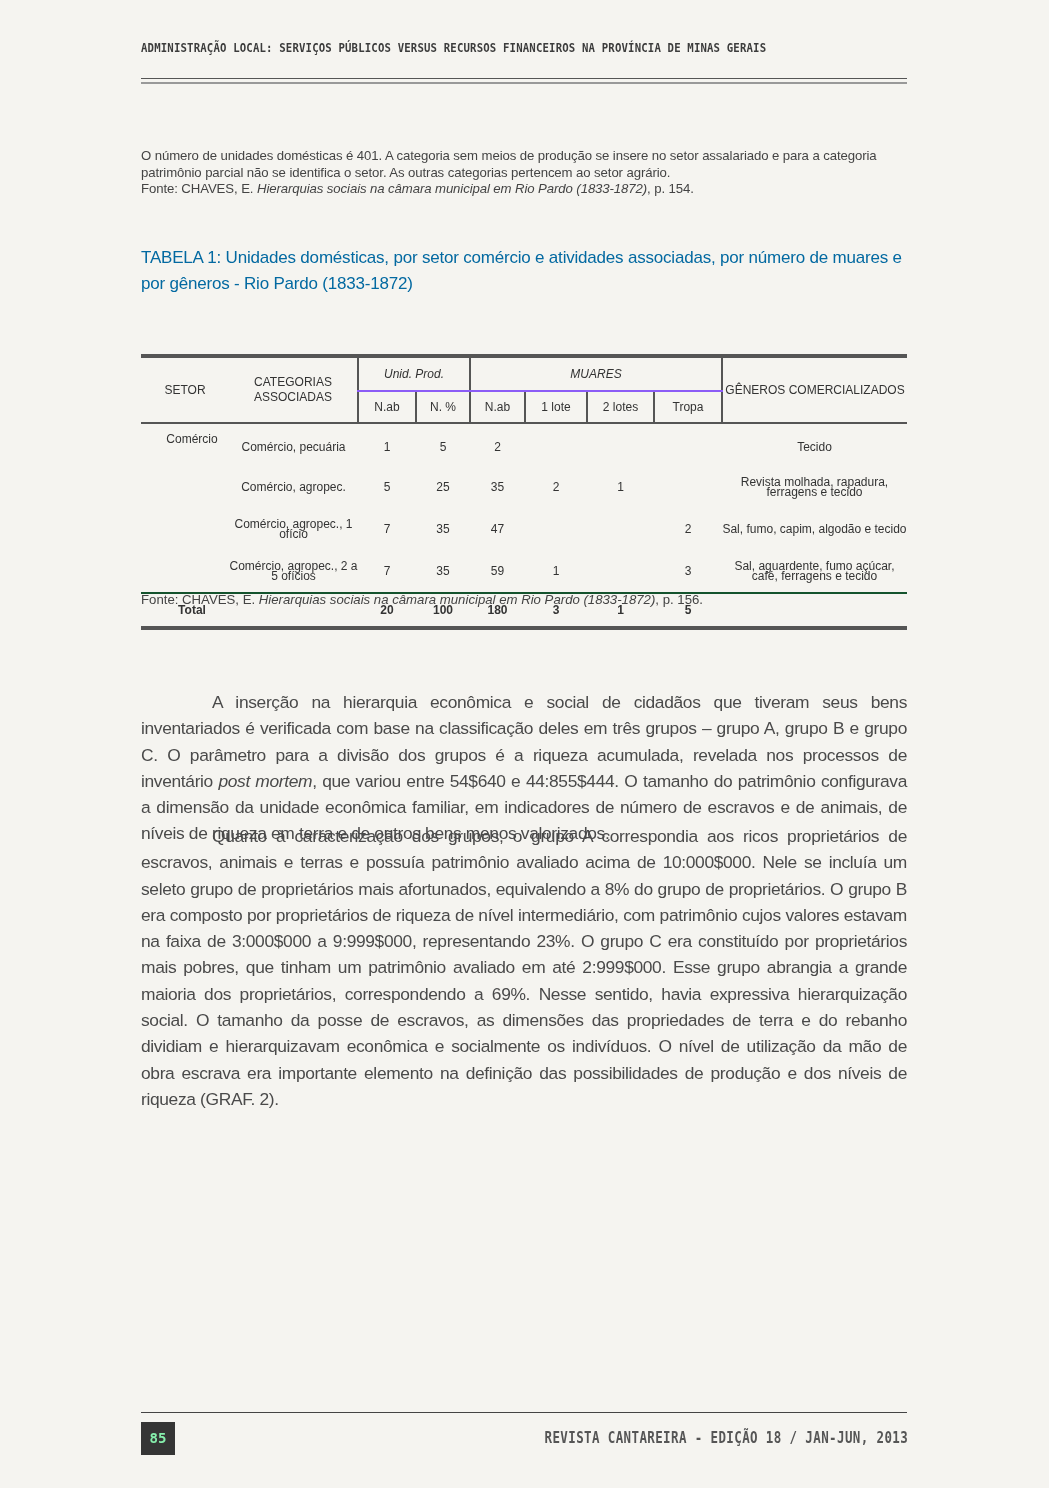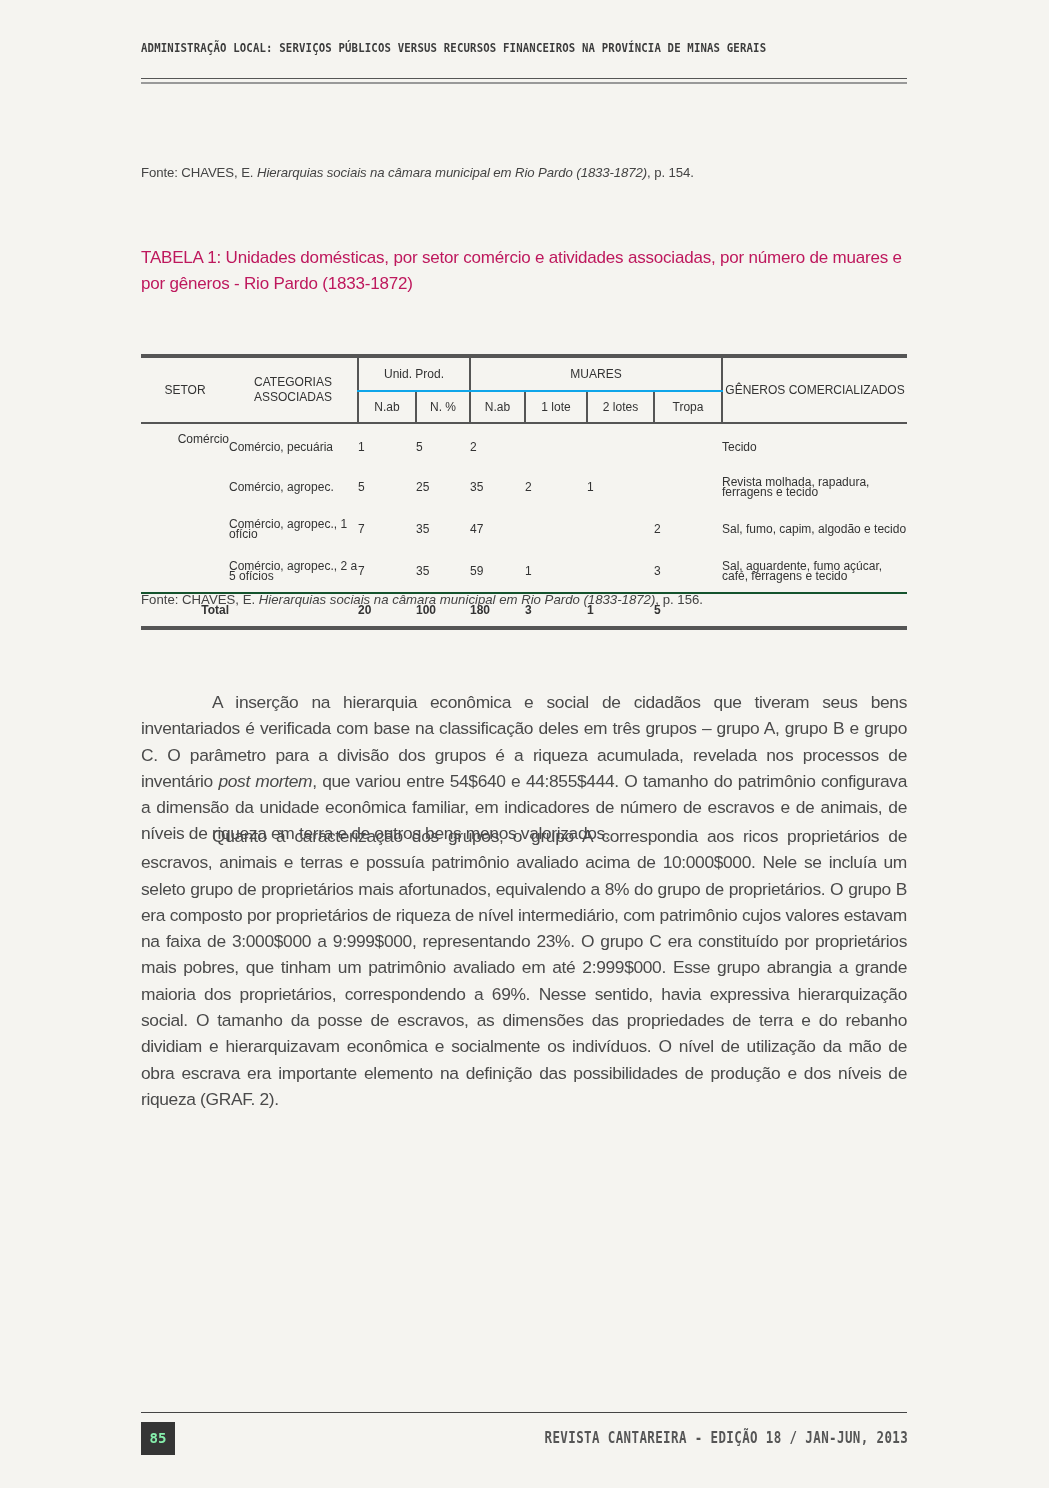--- a/index.html
+++ b/index.html
@@ -31,42 +31,42 @@
 
     .note {
       position: absolute; left: 141px; top: 148px; width: 768px;
       font-size: 13.2px; line-height: 16.5px; color: #444;
       letter-spacing: -0.1px;
     }
     .note i { font-style: italic; }
 
     .caption {
       position: absolute; left: 141px; top: 245px; width: 768px;
-      font-size: 17px; line-height: 26px; color: #be185d;
+      font-size: 17px; line-height: 26px; color: #0369a1;
       letter-spacing: -0.2px;
     }
 
     table.data {
       position: absolute; left: 141px; top: 354px; width: 766px;
       border-collapse: collapse;
       font-size: 12px; color: #333;
       border-top: 4px solid #555;
       border-bottom: 4px solid #555;
     }
     table.data th {
       font-weight: normal; font-size: 12px; color: #333;
       text-align: center; vertical-align: middle;
       padding: 0; line-height: 15px;
     }
-    .th-top { height: 32px; border-bottom: 2px solid #0ea5e9; }
+    .th-top { height: 32px; border-bottom: 2px solid #8b5cf6; font-style: italic; }
     .th-sub { height: 30px; border-left: 2px solid #555; }
     .vb-left { border-left: 2px solid #555; }
     .hr-bottom { border-bottom: 2px solid #555; }
     table.data td {
-      vertical-align: middle; padding: 0;
+      text-align: center; vertical-align: middle; padding: 0;
       font-size: 12px; line-height: 10px;
     }
     tr.body-row td { height: 32px; }
     tr.body-row.first td { padding-top: 4px; }
     tr.last-body td { border-bottom: 2px solid #14532d; }
     td.setor { text-align: right; padding-left: 14px !important; vertical-align: top !important; padding-top: 10px !important; }
     tr.total td { height: 32px; font-weight: bold; }
     tr.total td.setor { vertical-align: middle !important; padding-top: 0 !important; }
 
     .fonte {
@@ -104,20 +104,21 @@
 </head>
 <body>
 
 <div class="header">
   <div class="header-title">Administração local: serviços públicos versus recursos financeiros na província de Minas Gerais</div>
   <div class="header-rule1"></div>
   <div class="header-rule2"></div>
 </div>
 
 <div class="note">
+  <span>O número de unidades domésticas é 401. A categoria sem meios de produção se insere no setor assalariado e para a categoria patrimônio parcial não se identifica o setor. As outras categorias pertencem ao setor agrário.</span>
   <br>
   <span>Fonte: CHAVES, E. </span><i>Hierarquias sociais na câmara municipal em Rio Pardo (1833-1872)</i><span>, p. 154.</span>
 </div>
 
 <div class="caption">TABELA 1: Unidades domésticas, por setor comércio e atividades associadas, por número de muares e por gêneros - Rio Pardo (1833-1872)</div>
 
 <table class="data">
   <colgroup>
     <col style="width:88px">
       <col style="width:129px">

